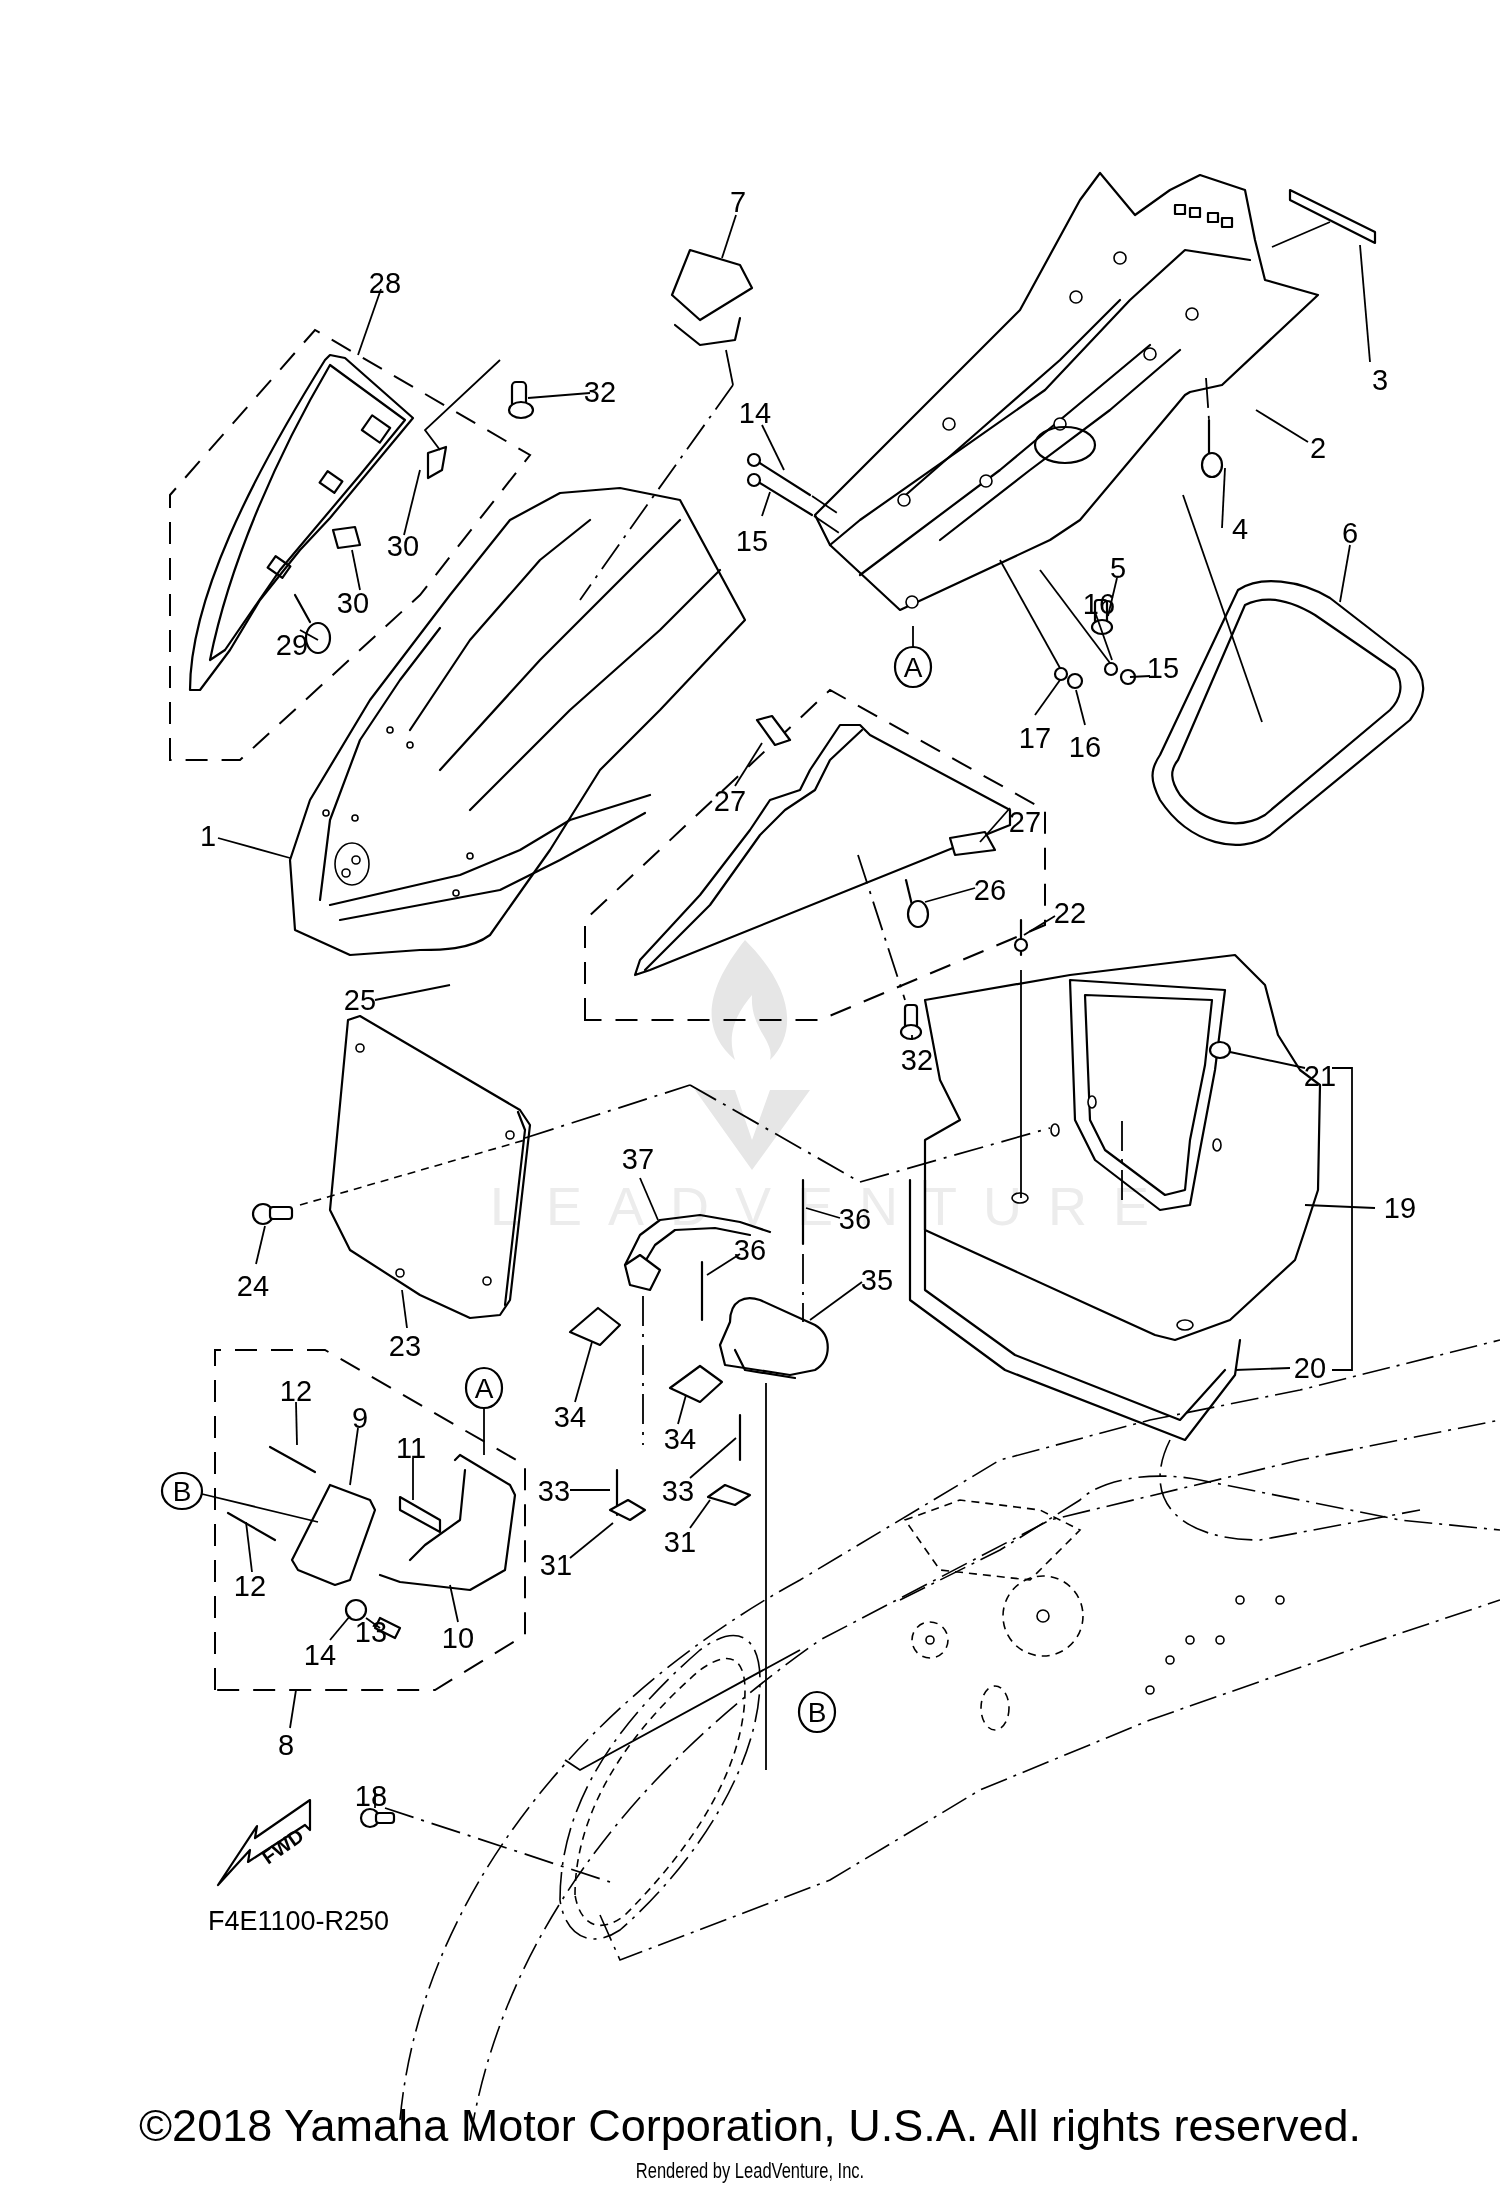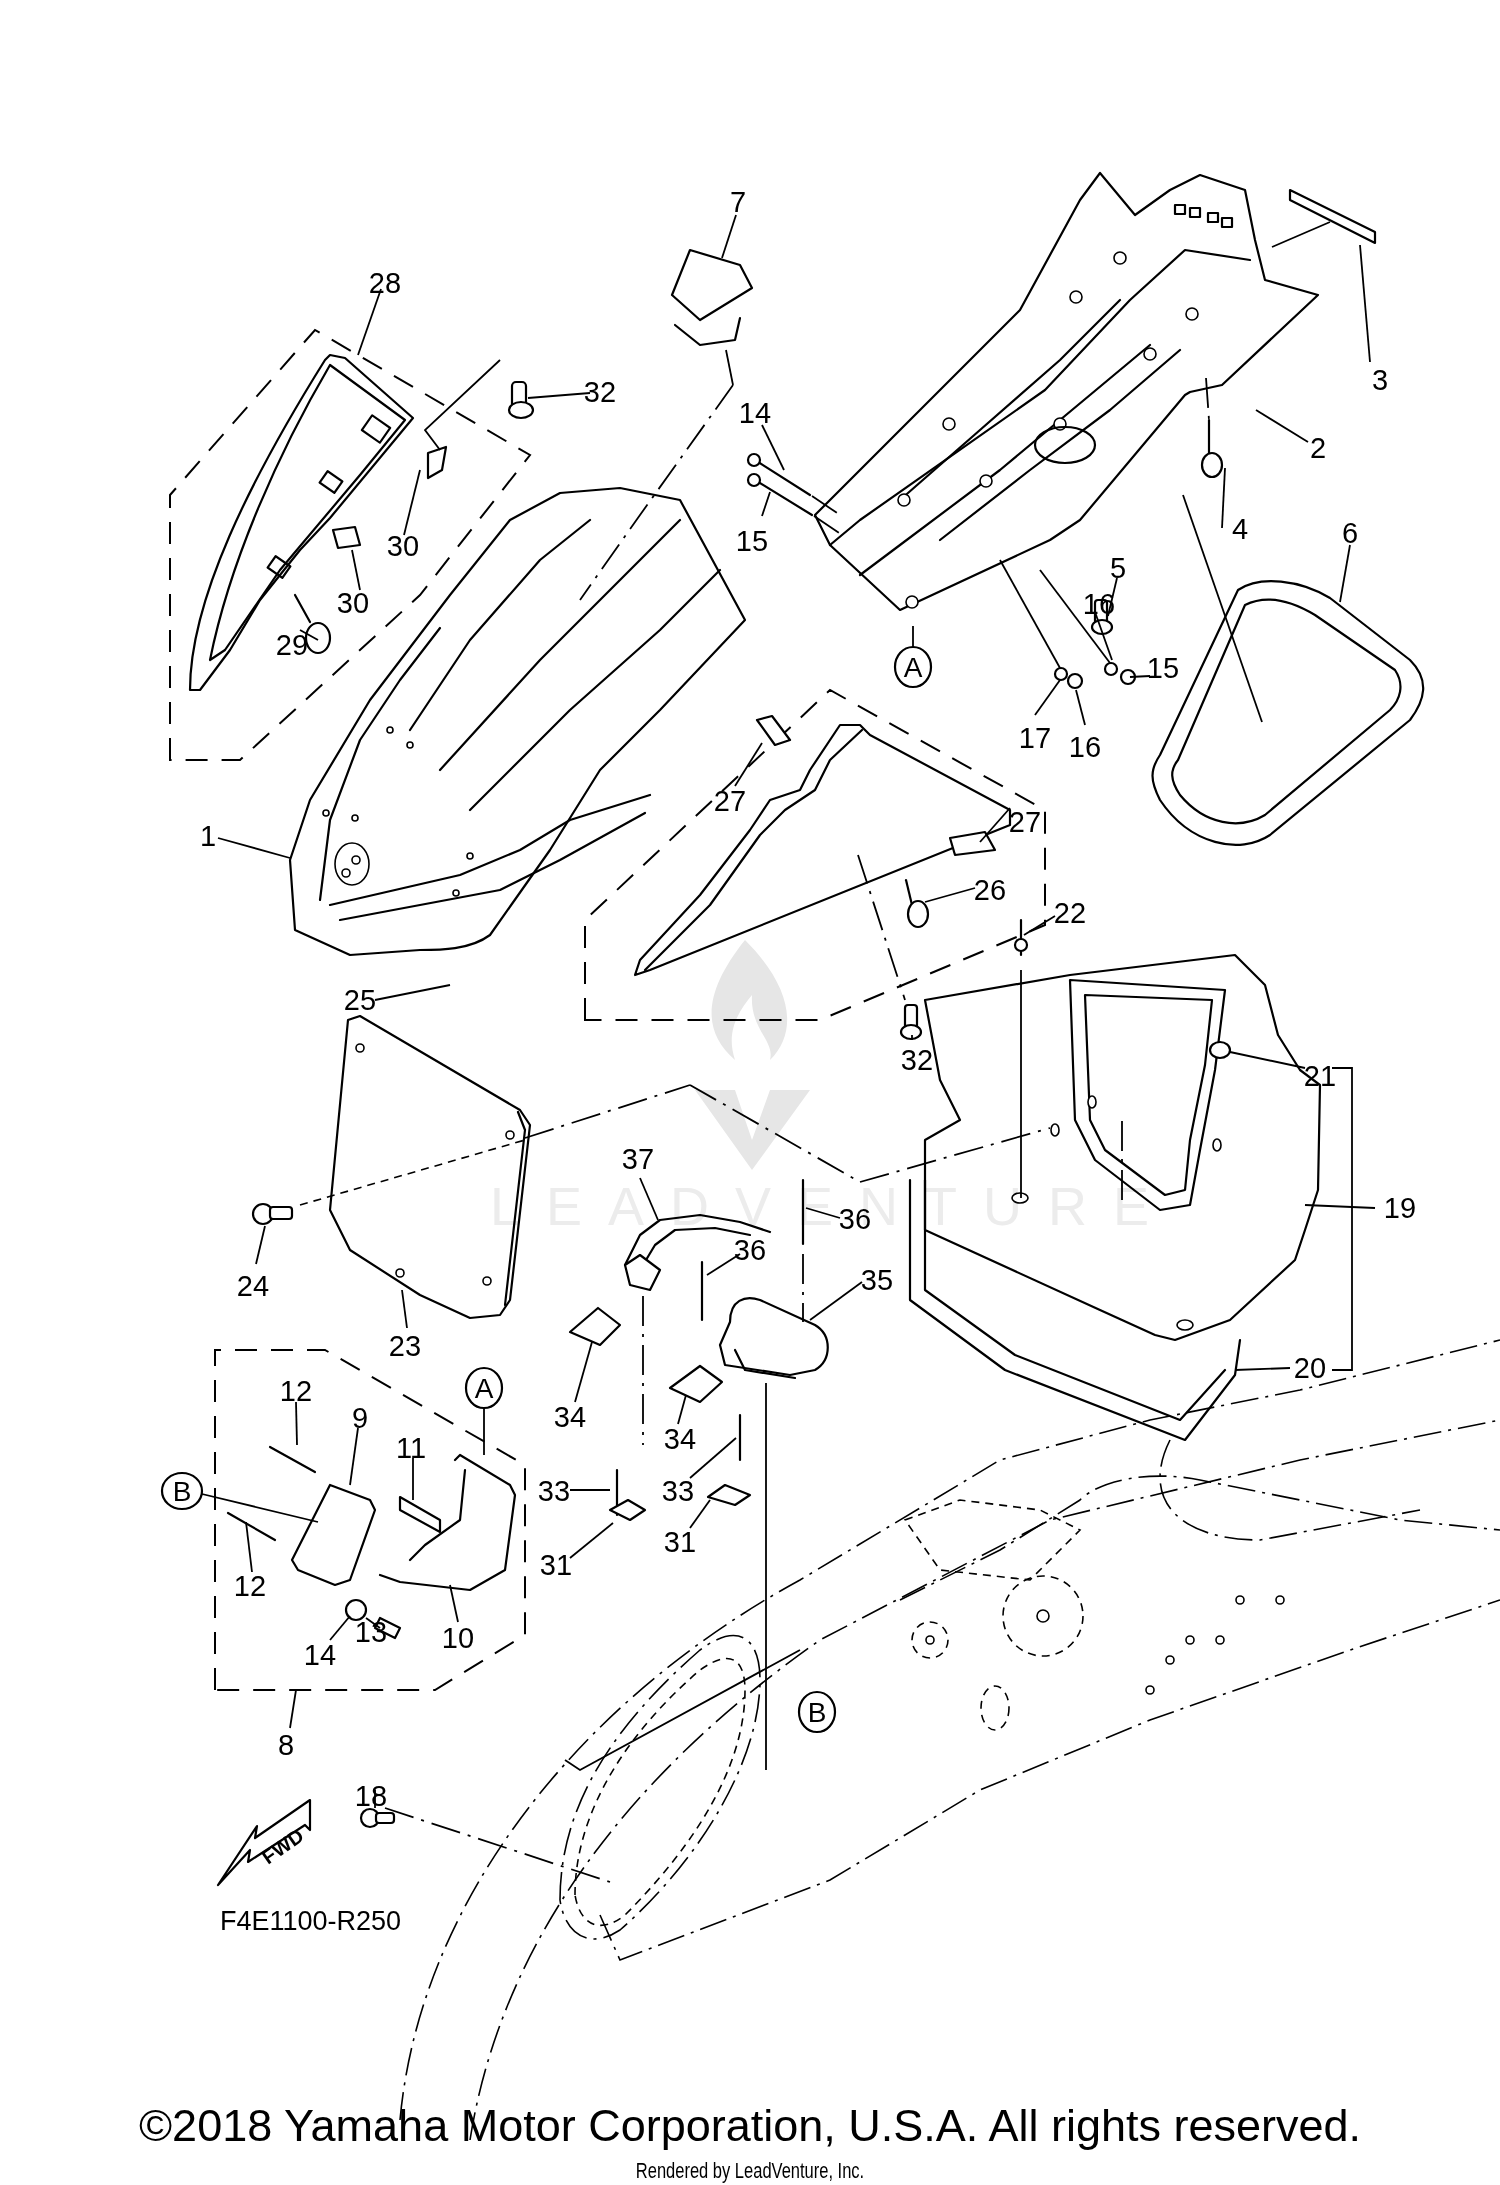--- a/index.html
+++ b/index.html
@@ -12,21 +12,21 @@
   .lead { fill: none; stroke: #000; stroke-width: 1.8; }
   .dash { fill: none; stroke: #000; stroke-width: 2; stroke-dasharray: 22 14; }
   .dashdot { fill: none; stroke: #000; stroke-width: 1.8; stroke-dasharray: 30 8 3 8; }
   .hull { fill: none; stroke: #000; stroke-width: 1.6; stroke-dasharray: 28 7 3 7; }
   .hull-d { fill: none; stroke: #000; stroke-width: 1.6; stroke-dasharray: 8 6; }
   .hole { fill: #fff; stroke: #000; stroke-width: 1.6; }
   .watermark { fill: #e6e6e6; }
   .wm-text { font-family: "Liberation Sans", sans-serif; font-size: 54px; letter-spacing: 26px; fill: #ececec; }
   #copyright { position: absolute; left: 0; width: 1500px; top: 2100px; text-align: center; font-size: 45px; font-family: "Liberation Sans", sans-serif; color: #000; }
   #rendered { position: absolute; left: 0; width: 1500px; top: 2158px; text-align: center; font-size: 22px; font-family: "Liberation Sans", sans-serif; color: #000; transform: scaleX(0.75); }
-  #diagram-code { position: absolute; left: 220px; top: 1906px; font-size: 27px; font-family: "Liberation Sans", sans-serif; color: #000; }
+  #diagram-code { position: absolute; left: 208px; top: 1906px; font-size: 27px; font-family: "Liberation Sans", sans-serif; color: #000; }
 </style>
 </head>
 <body>
 
 <svg id="canvas" viewBox="0 0 1500 2185" xmlns="http://www.w3.org/2000/svg">
 
   <g>
     <path class="watermark" d="M745 940 C705 990 700 1030 735 1060 C725 1030 740 1010 752 995 C750 1030 775 1040 770 1060 C800 1030 790 985 745 940 Z"></path>
     <path class="watermark" d="M695 1090 L735 1090 L752 1140 L770 1090 L810 1090 L752 1170 Z"></path>
     <text class="wm-text" x="490" y="1225">LEADVENTURE</text>

